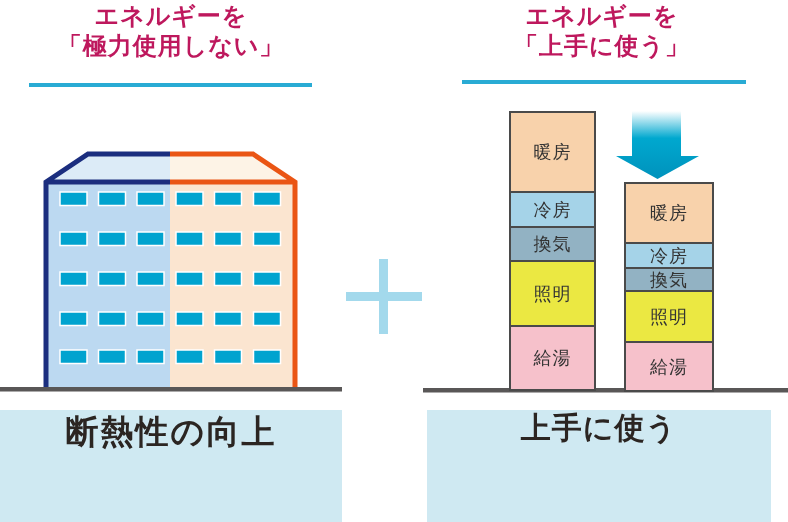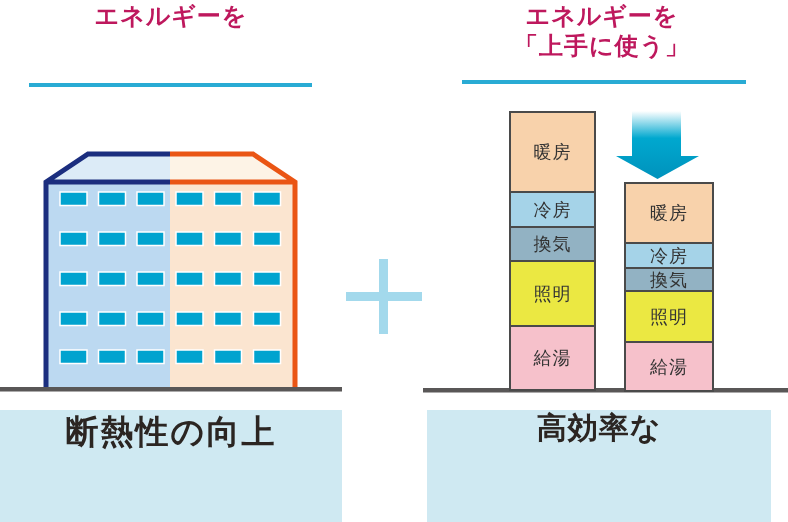--- a/index.html
+++ b/index.html
@@ -93,20 +93,21 @@
     </g>
 
     <rect x="0" y="387" width="342" height="4.5" fill="#595757"></rect>
     <rect x="423" y="388" width="365" height="4.5" fill="#595757"></rect>
 
     <path d="M632,111 L681,111 L681,156 L699,156 L657.5,179 L616,156 L632,156 Z" fill="url(#arrowGrad)"></path>
   </svg>
 
   <div id="title-left" class="col-title">
     <div>エネルギーを</div>
+    <div>「極力使用しない」</div>
   </div>
   <div id="underline-left" class="underline"></div>
 
   <div id="title-right" class="col-title">
     <div>エネルギーを</div>
     <div>「上手に使う」</div>
   </div>
   <div id="underline-right" class="underline"></div>
 
   <div>
@@ -126,16 +127,16 @@
       <div class="segment" style="top: 60px; height: 27px; background: rgb(165, 211, 232);">冷房</div>
       <div class="segment" style="top: 85px; height: 25px; background: rgb(146, 178, 195);">換気</div>
       <div class="segment" style="top: 108px; height: 53px; background: rgb(235, 232, 66);">照明</div>
       <div class="segment" style="top: 159px; height: 51px; background: rgb(246, 193, 203);">給湯</div>
     </div>
 
   <div id="caption-left" class="caption-box">
     <div>断熱性の向上</div>
   </div>
   <div id="caption-right" class="caption-box">
-    <div>高効率な</div>
+    <div>上手に使う</div>
   </div>
 
 </div>
 
 </body></html>

